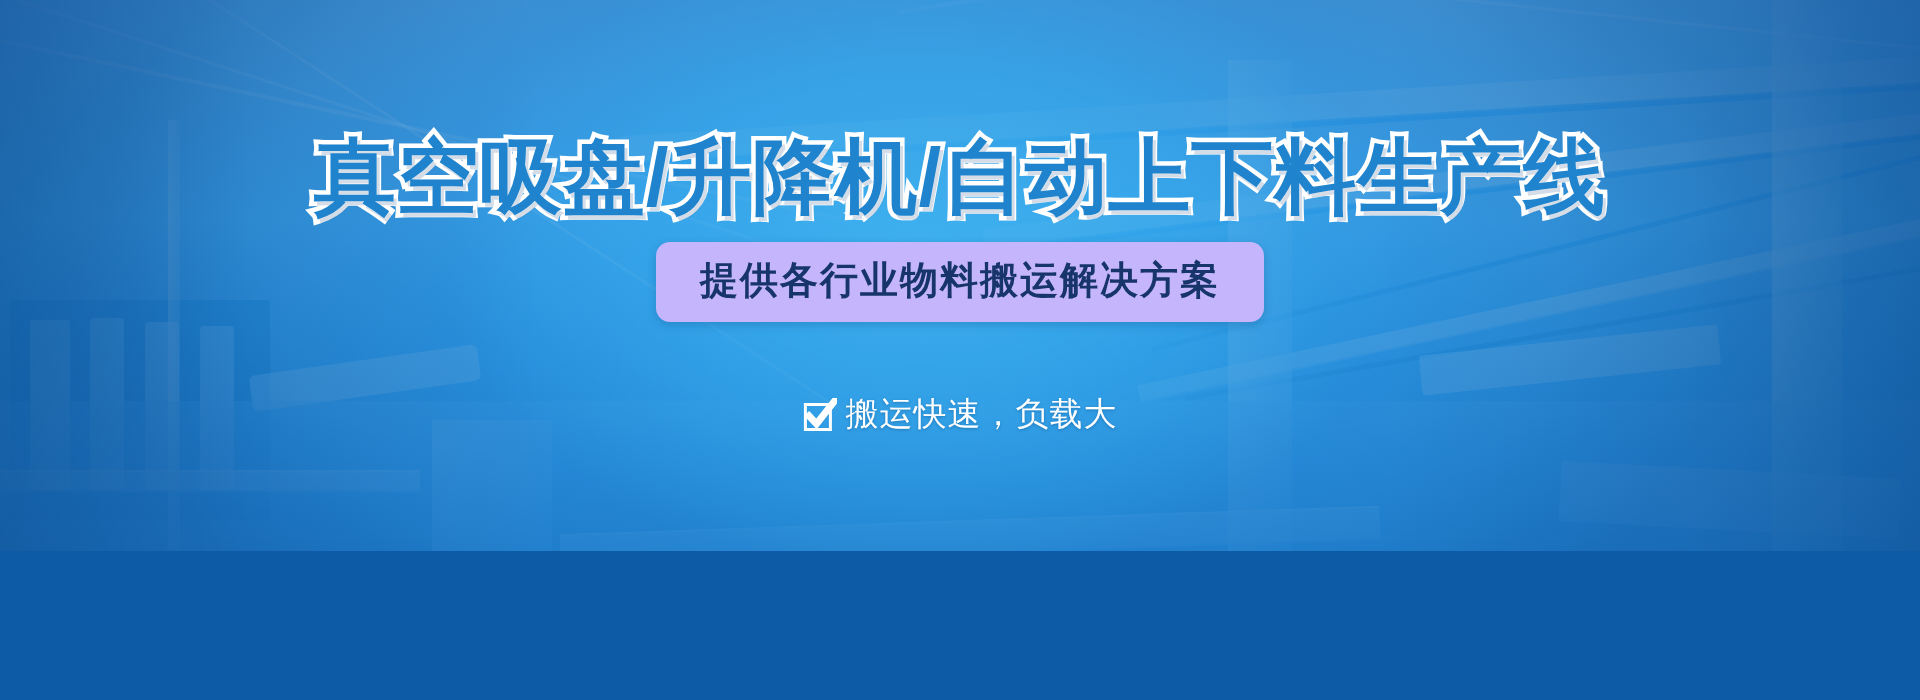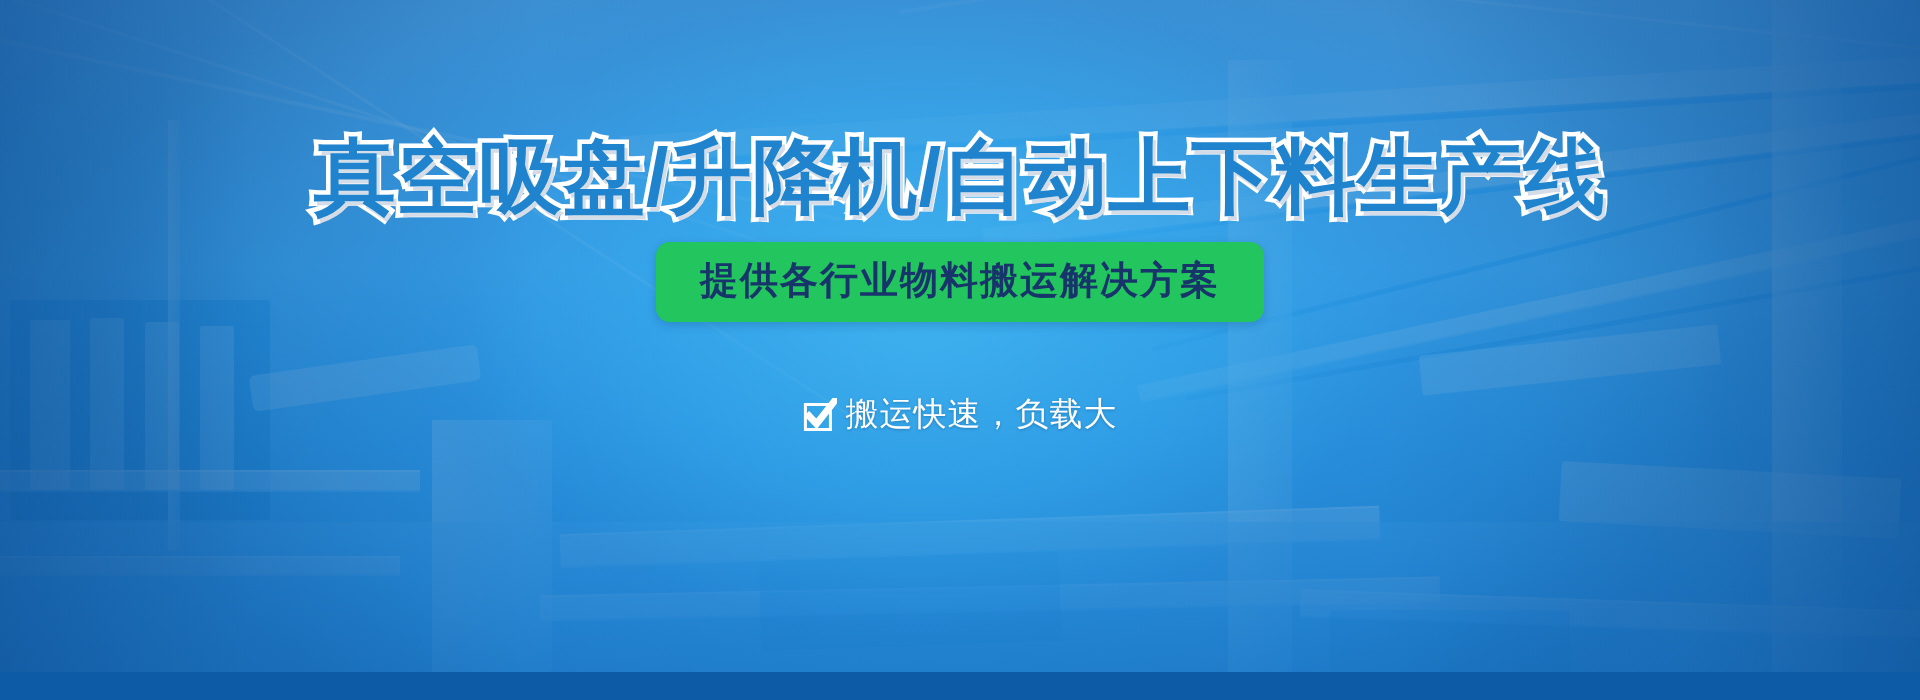--- a/index.html
+++ b/index.html
@@ -6,21 +6,21 @@
   html, body {
     margin: 0;
     padding: 0;
     background: #0d5ba6;
   }
   * { box-sizing: border-box; }
 
   .banner {
     position: relative;
     width: 1920px;
-    height: 672px;
+    height: 551px;
     overflow: hidden;
     font-family: "Liberation Sans", "DejaVu Sans", sans-serif;
     background: #1a7dc4;
   }
 
   
   .photo {
     position: absolute;
     inset: 0;
     overflow: hidden;
@@ -119,21 +119,21 @@
     white-space: nowrap;
     -webkit-text-stroke: 9px #ffffff;
     paint-order: stroke fill;
     text-shadow:
        0 0 1px #ffffff,
        3px 4px 0 rgba(9,62,120,0.18);
   }
 
   .pill {
     margin-top: 24px;
-    background: #22c55e;
+    background: #c4b5fd;
     color: #17356a;
     font-size: 38px;
     font-weight: 700;
     letter-spacing: 2px;
     padding: 13px 44px 16px 44px;
     border-radius: 14px;
     white-space: nowrap;
     box-shadow: 0 3px 10px rgba(10,55,105,0.22);
   }
 

